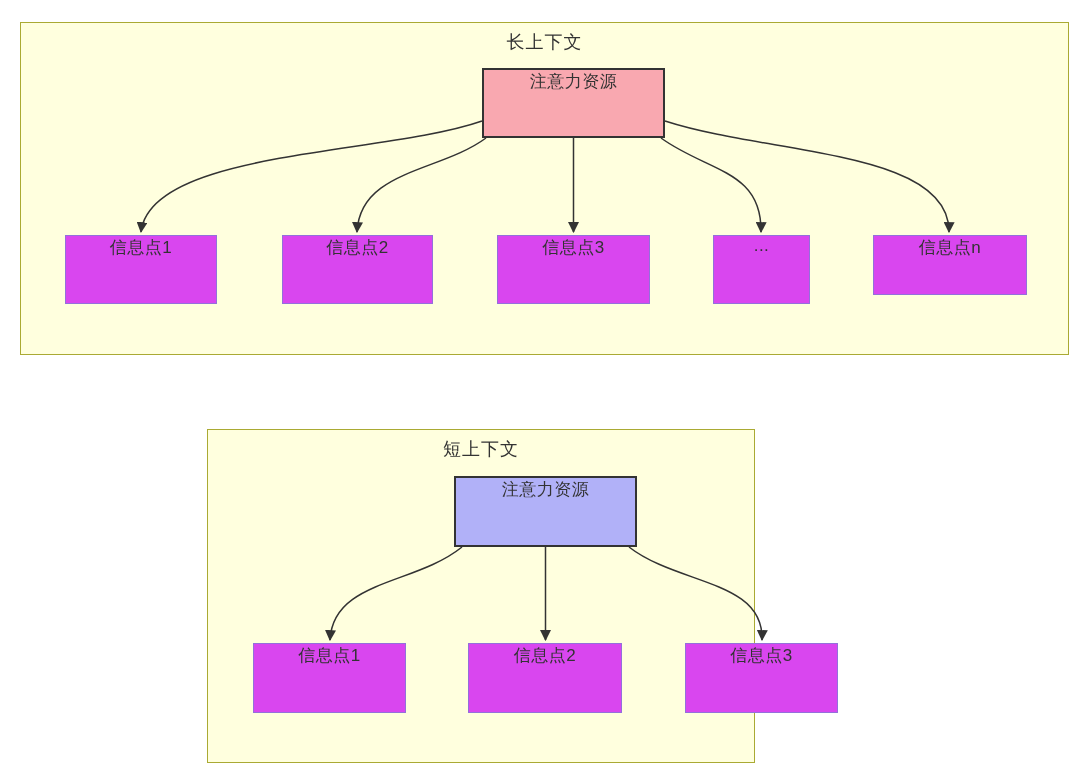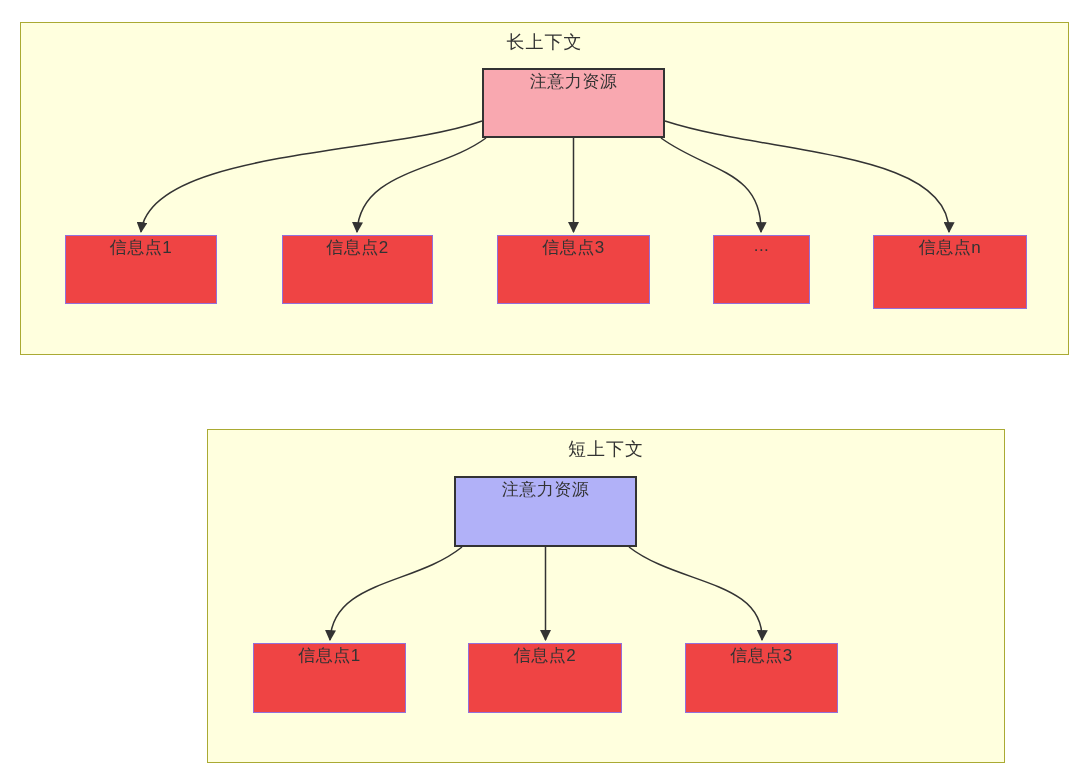--- a/index.html
+++ b/index.html
@@ -41,21 +41,21 @@
     color: #333333;
     letter-spacing: 0.5px;
   }
   .attention-node {
     border: 2px solid #333333;
     z-index: 2;
   }
   .attention-long { background: #f9a8b0; }
   .attention-short { background: #b1b1f8; }
   .info-node {
-    background: #ef4444;
+    background: #d946ef;
     border: 1.5px solid #9370db;
     z-index: 2;
   }
   svg.arrows {
     position: absolute;
     left: 0;
     top: 0;
     width: 1080px;
     height: 774px;
     pointer-events: none;
@@ -64,21 +64,21 @@
 </style>
 </head>
 <body>
 
 <div class="stage">
 
   <div class="panel" style="left:20px; top:22px; width:1049px; height:333px;">
     <div class="panel-title">长上下文</div>
   </div>
 
-  <div class="panel" style="left:207px; top:429px; width:798px; height:334px;">
+  <div class="panel" style="left:207px; top:429px; width:548px; height:334px;">
     <div class="panel-title">短上下文</div>
   </div>
 
   <svg class="arrows" viewBox="0 0 1080 774">
     <defs>
       <marker id="arrowhead" viewBox="0 0 10 10" refX="9" refY="5" markerWidth="11" markerHeight="11" markerUnits="userSpaceOnUse" orient="auto">
         <path d="M0,0 L10,5 L0,10 z" fill="#333333"></path>
       </marker>
     </defs>
     <g fill="none" stroke="#333333" stroke-width="1.5">
@@ -102,21 +102,21 @@
   </div>
   <div class="node info-node" style="left:282px; top:235px; width:151px; height:69px;">
     <span>信息点2</span>
   </div>
   <div class="node info-node" style="left:497px; top:235px; width:153px; height:69px;">
     <span>信息点3</span>
   </div>
   <div class="node info-node" style="left:713px; top:235px; width:97px; height:69px;">
     <span>...</span>
   </div>
-  <div class="node info-node" style="left:873px; top:235px; width:154px; height:74px;">
+  <div class="node info-node" style="left:873px; top:235px; width:154px; height:60px;">
     <span>信息点n</span>
   </div>
 
   <div class="node attention-node attention-short" style="left:454px; top:476px; width:183px; height:71px;">
     <span>注意力资源</span>
   </div>
 
   <div class="node info-node" style="left:253px; top:643px; width:153px; height:70px;">
     <span>信息点1</span>
   </div>

